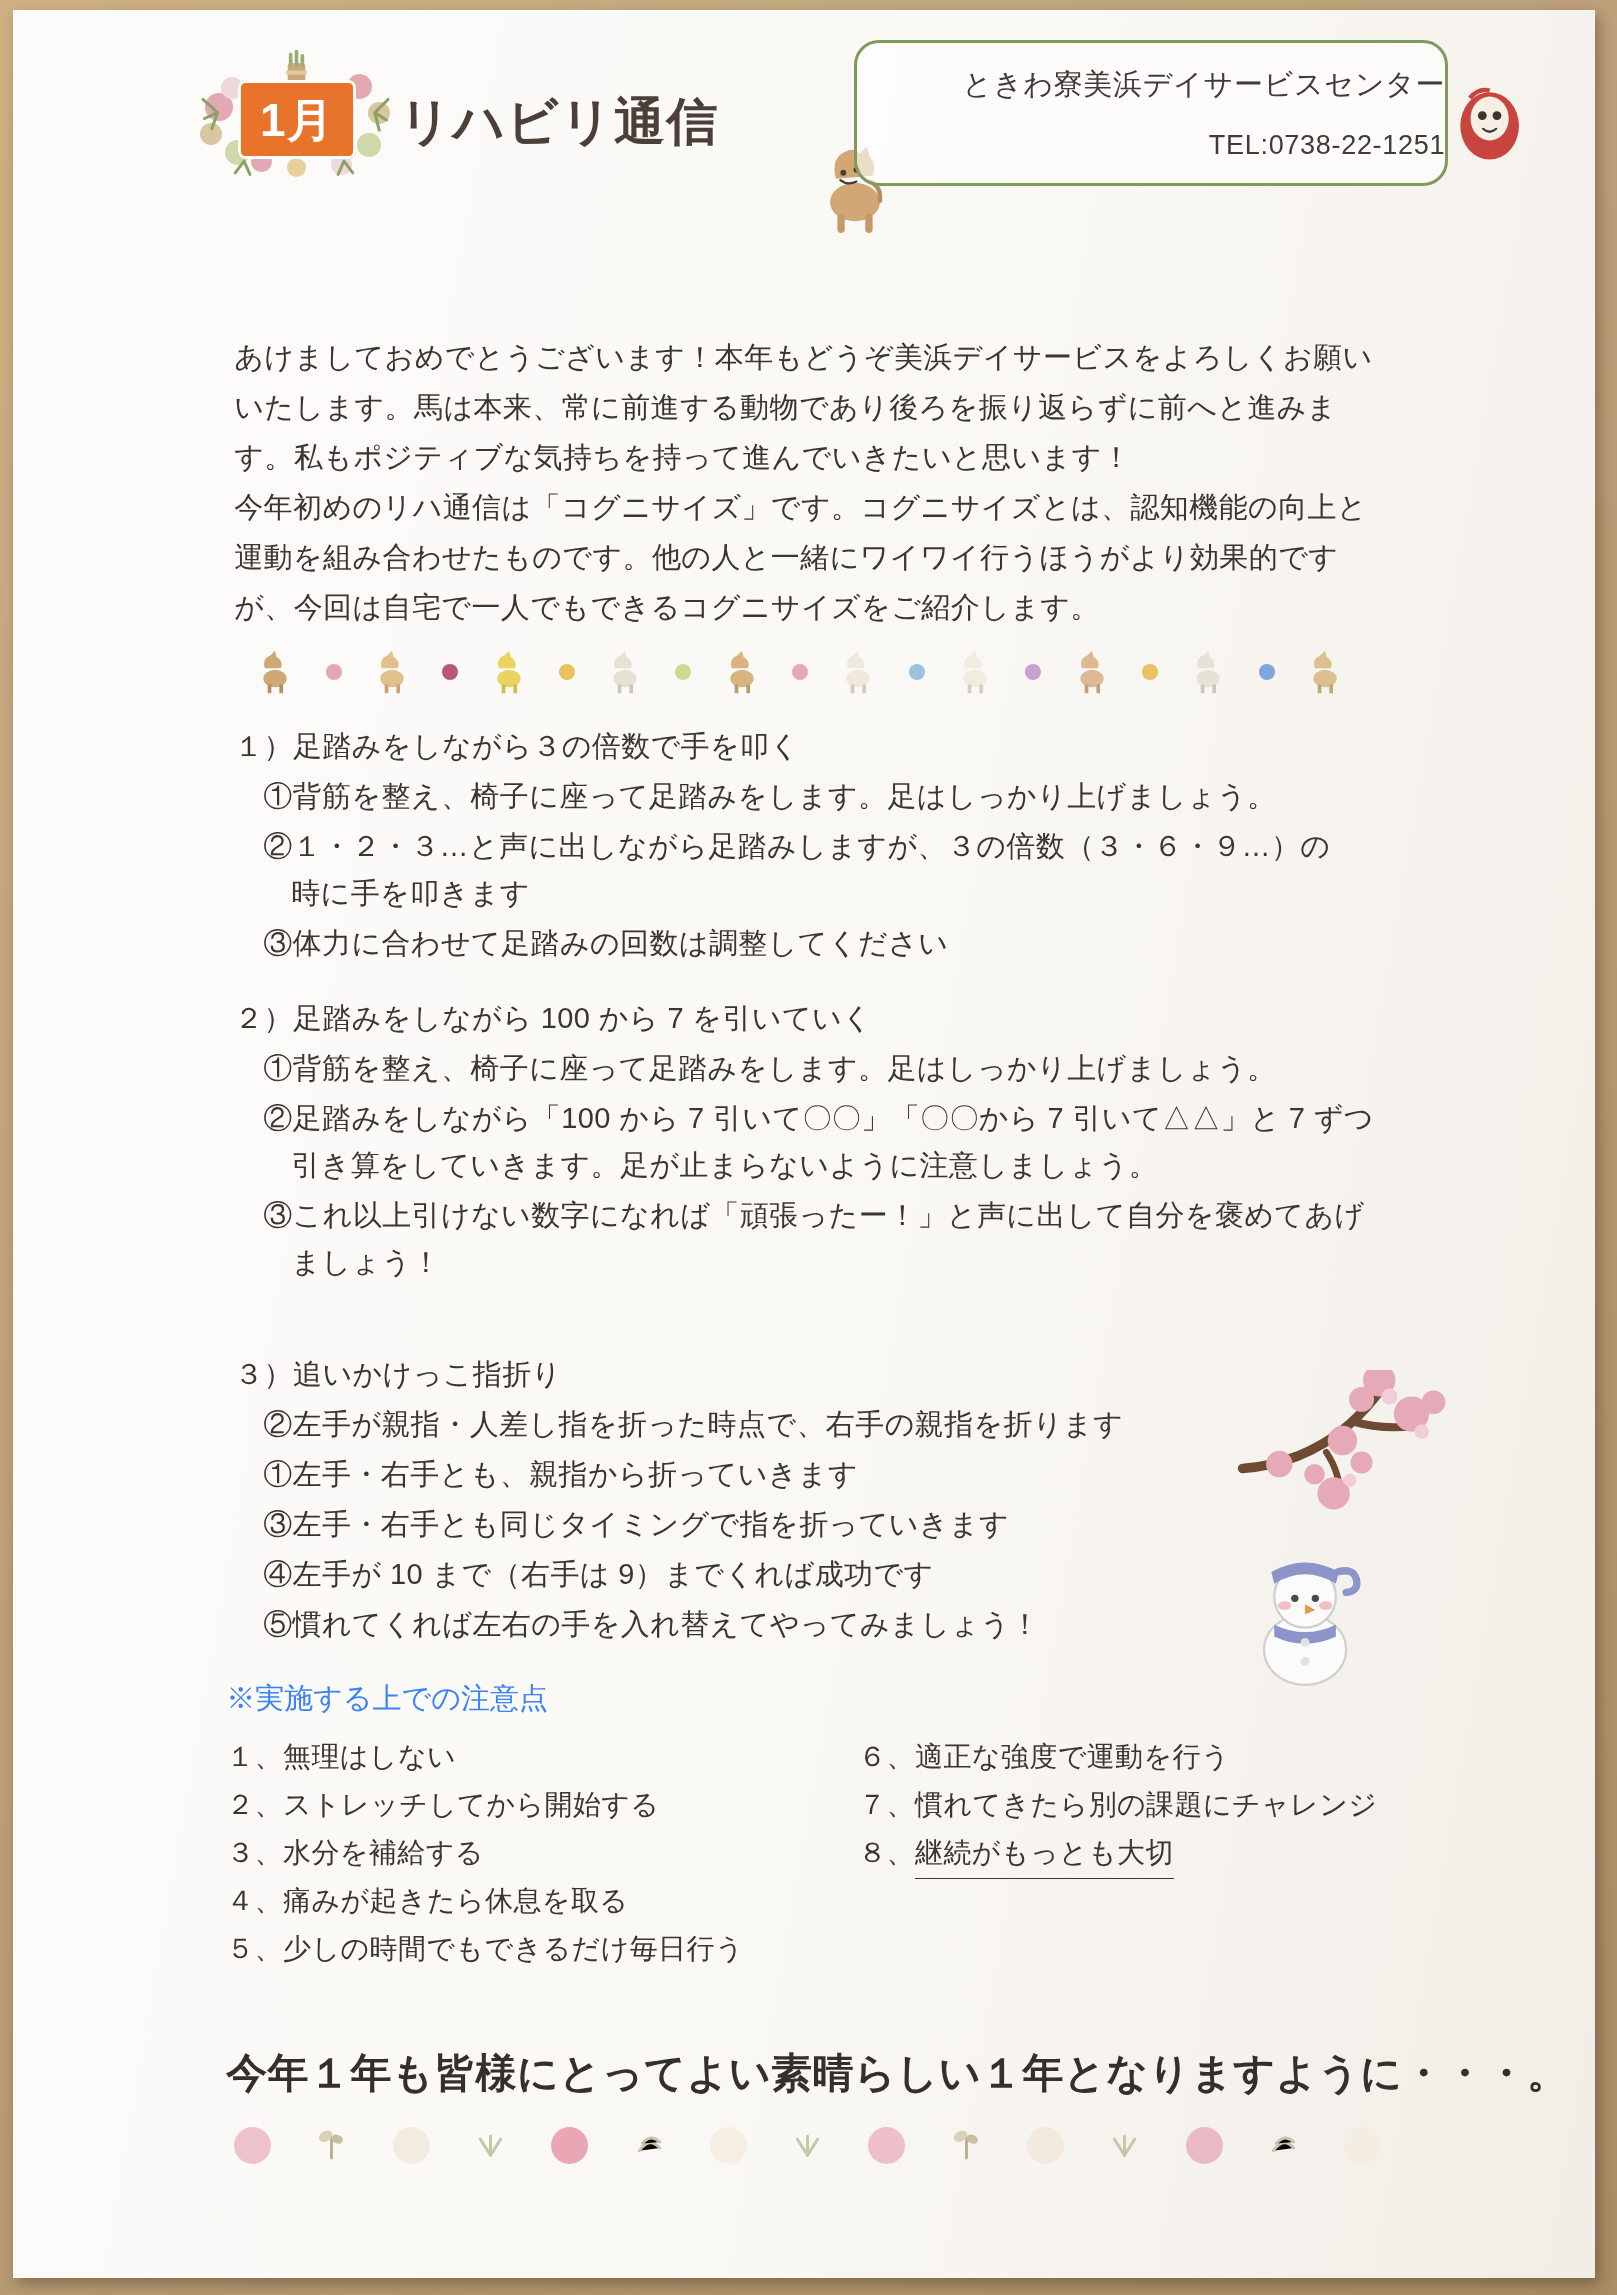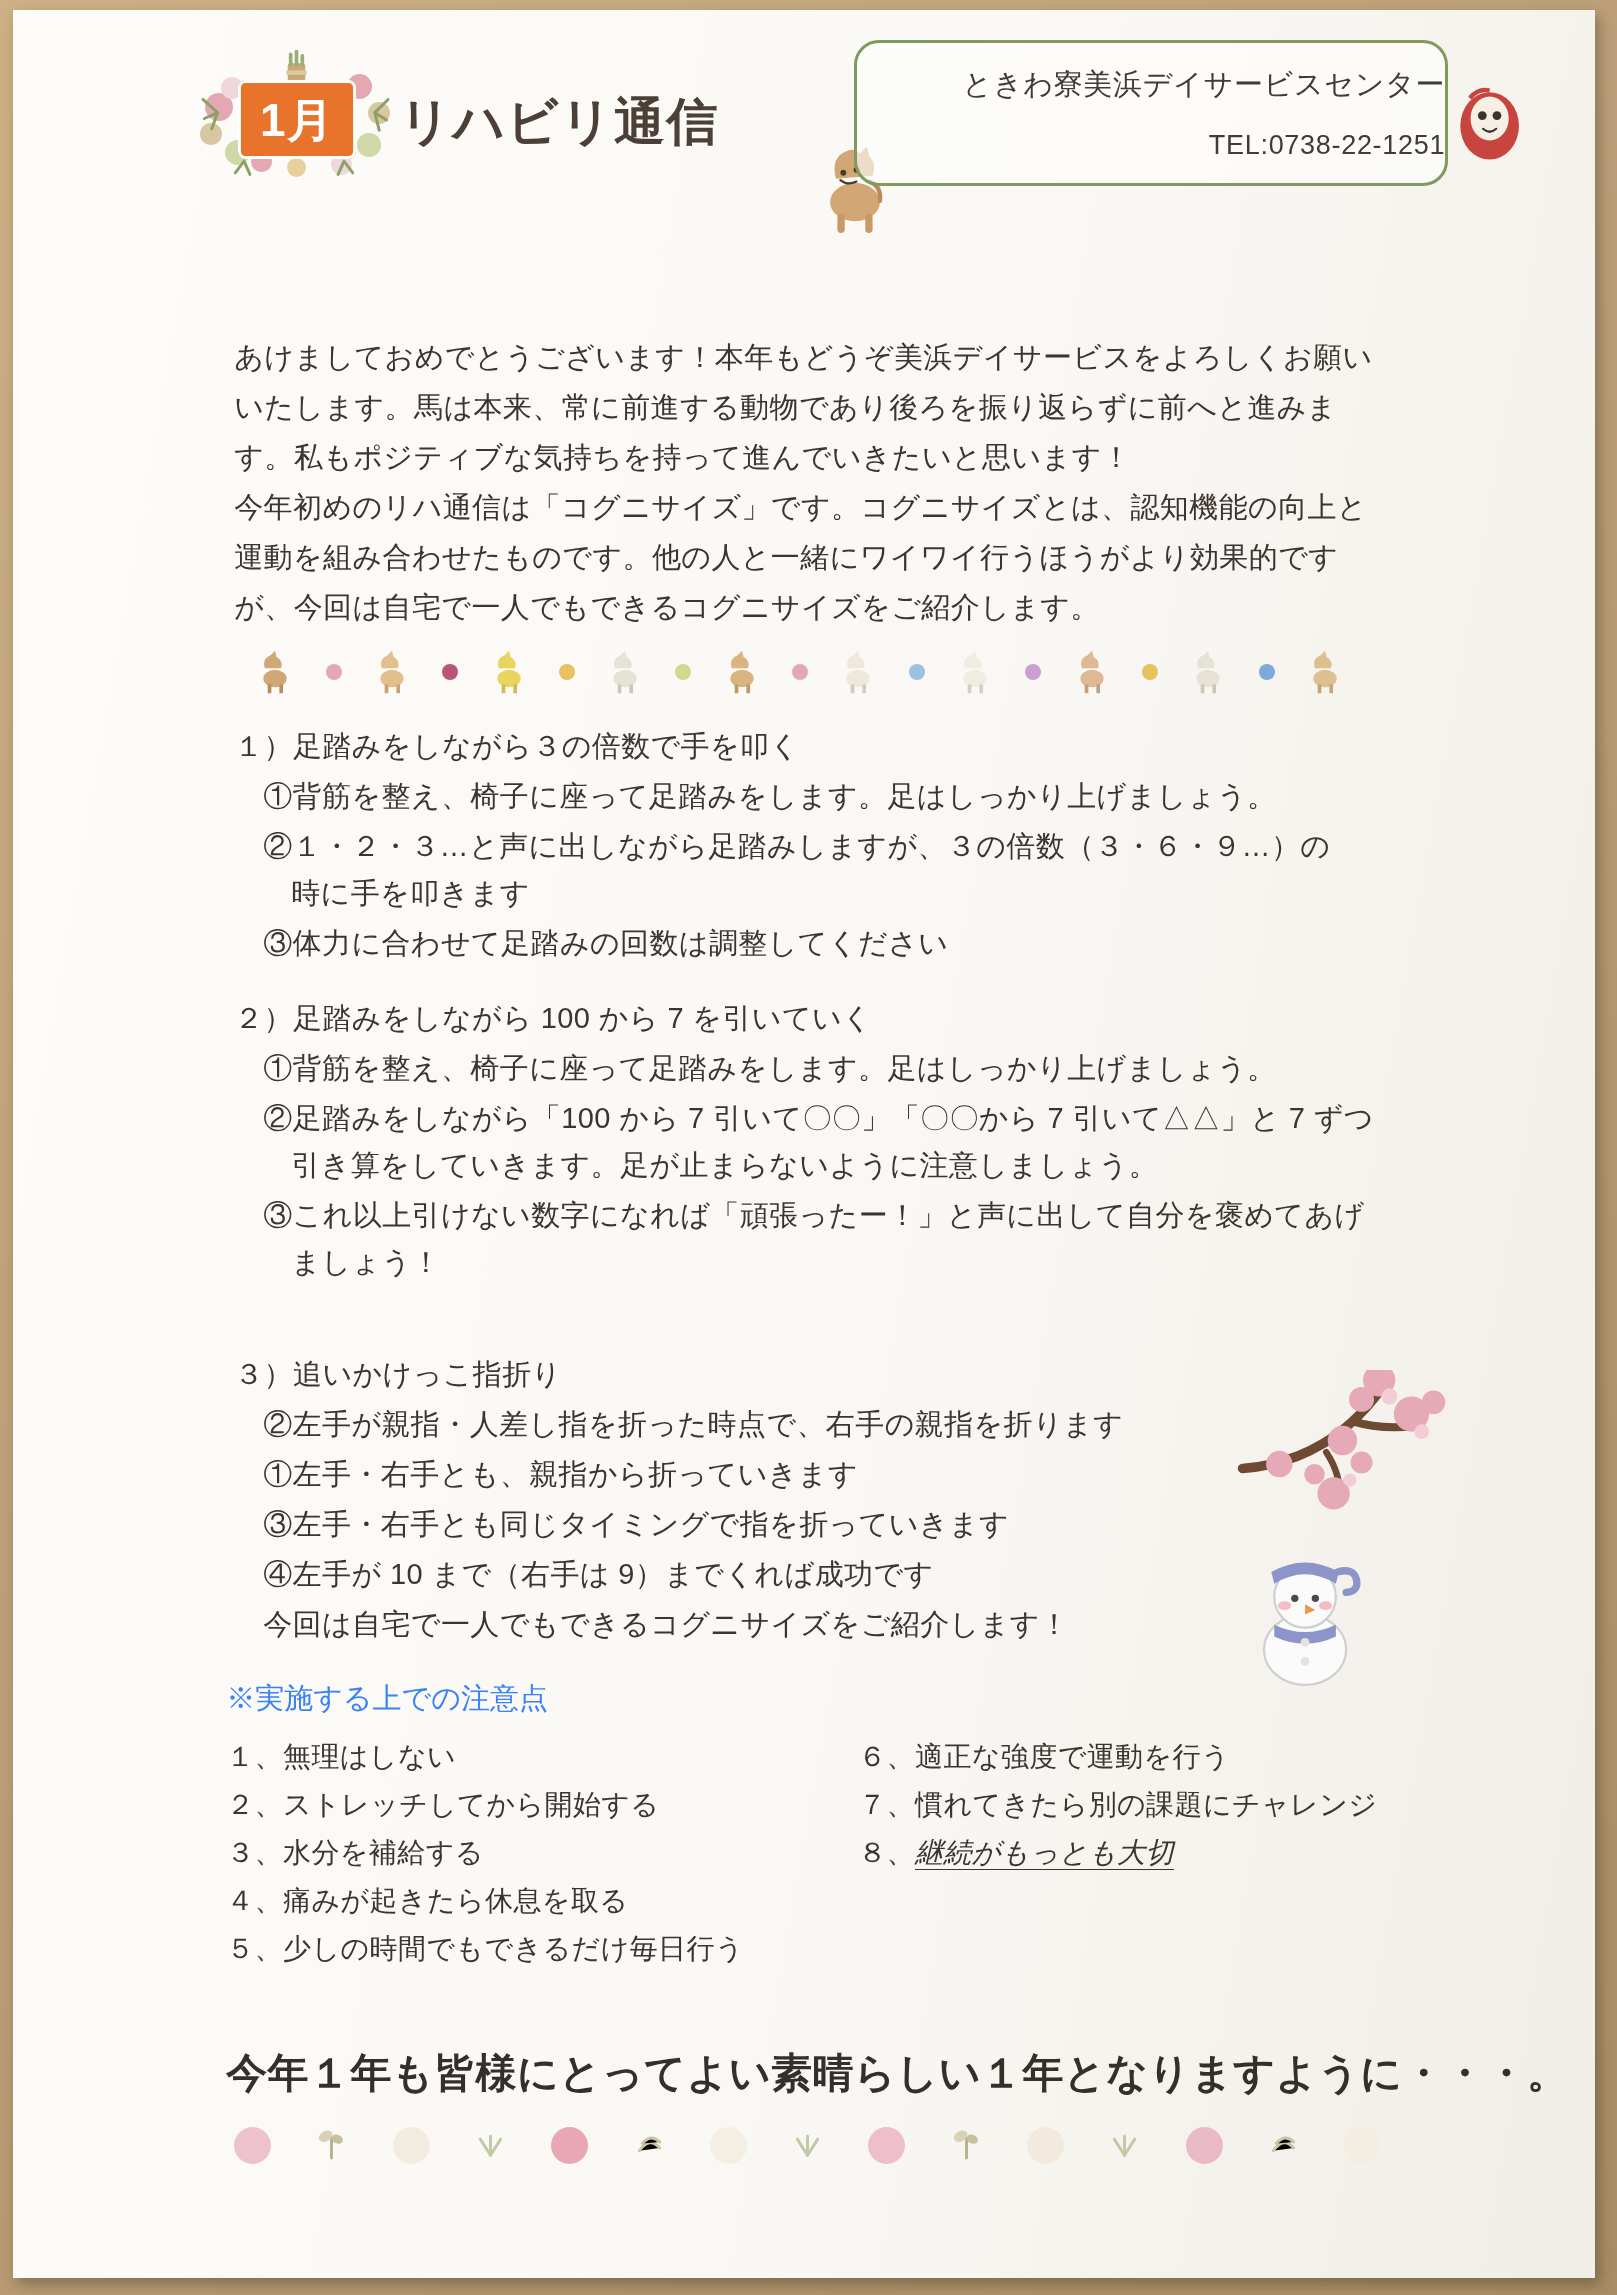--- a/index.html
+++ b/index.html
@@ -235,22 +235,21 @@
     gap: 10px;
     width: 573px;
   }
   .note-item {
     font-size: 28px;
     color: #3b3430;
     letter-spacing: 0.4px;
   }
   .note-item .underline {
     border-bottom: 1.5px solid #3b3430;
-    padding-bottom: 1px;
-    font-style: italic;
+    padding-bottom: 10px;
   }
 
   
   #closing {
     position: absolute;
     left: 213px;
     top: 2036px;
     font-size: 41px;
     font-weight: bold;
     color: #33302c;
@@ -483,21 +482,21 @@
         <span class="cont">ましょう！</span>
       </p>
     </div>
 
     <div class="section" id="section-3">
       <p class="section-title">３）追いかけっこ指折り</p>
       <p class="step">②左手が親指・人差し指を折った時点で、右手の親指を折ります</p>
       <p class="step">①左手・右手とも、親指から折っていきます</p>
       <p class="step">③左手・右手とも同じタイミングで指を折っていきます</p>
       <p class="step">④左手が 10 まで（右手は 9）までくれば成功です</p>
-      <p class="step">今回は自宅で一人でもできるコグニサイズをご紹介します！</p>
+      <p class="step">⑤慣れてくれば左右の手を入れ替えてやってみましょう！</p>
     </div>
 
     <div id="plum-branch">
       <svg width="294" height="191" viewBox="0 0 400 260">
         <path d="M300 10 q-40 60 -90 90 q-50 30 -110 34" stroke="#6e4a33" stroke-width="13" fill="none" stroke-linecap="round"></path>
         <path d="M250 70 q40 12 86 6" stroke="#6e4a33" stroke-width="11" fill="none" stroke-linecap="round"></path>
         <path d="M214 112 q20 30 18 62" stroke="#6e4a33" stroke-width="9" fill="none" stroke-linecap="round"></path>
         <g fill="#e6a9b8">
           <circle cx="286" cy="14" r="22"></circle>
             <circle cx="262" cy="40" r="17"></circle>

